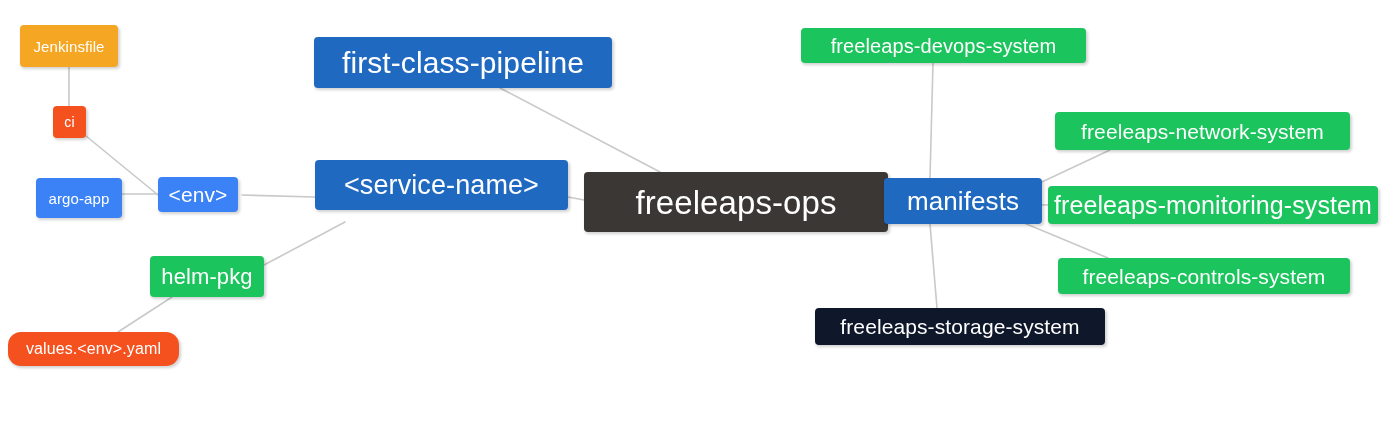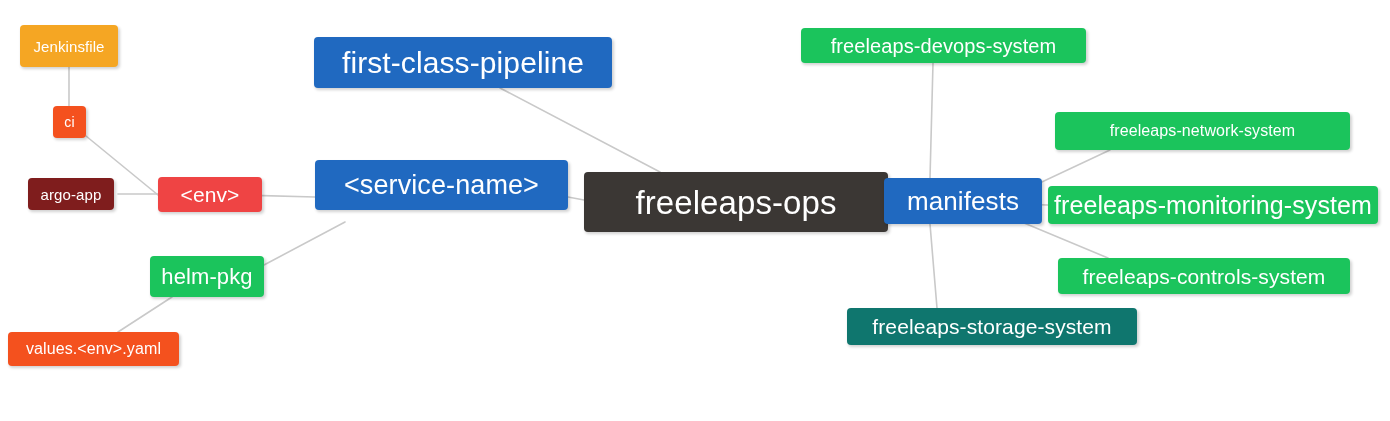--- a/index.html
+++ b/index.html
@@ -66,53 +66,53 @@
       <line x1="1010" y1="217" x2="1108" y2="258" stroke="#c9c9c9" stroke-width="1.6" stroke-linecap="round"></line>
       <line x1="930" y1="224" x2="937" y2="308" stroke="#c9c9c9" stroke-width="1.6" stroke-linecap="round"></line>
     </svg>
   <div id="node-layer">
       <div class="node" style="left: 20px; top: 25px; width: 98px; height: 42px; background: rgb(245, 166, 35);">
         <span class="node-label" style="font-size: 15px;">Jenkinsfile</span>
       </div>
       <div class="node" style="left: 53px; top: 106px; width: 33px; height: 32px; background: rgb(244, 81, 30); justify-content: center;">
         <span class="node-label" style="font-size: 14px;">ci</span>
       </div>
-      <div class="node" style="left: 28px; top: 178px; width: 86px; height: 32px; background: #7f1d1d;">
+      <div class="node" style="left: 36px; top: 178px; width: 86px; height: 40px; background: #3b82f6;">
         <span class="node-label" style="font-size: 15px;">argo-app</span>
       </div>
-      <div class="node" style="left: 158px; top: 177px; width: 104px; height: 35px; background: #ef4444;">
+      <div class="node" style="left: 158px; top: 177px; width: 80px; height: 35px; background: #3b82f6;">
         <span class="node-label" style="font-size: 21px;">&lt;env&gt;</span>
       </div>
       <div class="node" style="left: 150px; top: 256px; width: 114px; height: 41px; background: rgb(27, 196, 92);">
         <span class="node-label" style="font-size: 22px;">helm-pkg</span>
       </div>
-      <div class="node" style="left: 8px; top: 332px; width: 171px; height: 34px; background: rgb(244, 81, 30);">
+      <div class="node" style="left: 8px; top: 332px; width: 171px; height: 34px; background: rgb(244, 81, 30); border-radius: 13px;">
         <span class="node-label" style="font-size: 16px;">values.&lt;env&gt;.yaml</span>
       </div>
       <div class="node" style="left: 314px; top: 37px; width: 298px; height: 51px; background: rgb(32, 105, 192);">
         <span class="node-label" style="font-size: 30px;">first-class-pipeline</span>
       </div>
       <div class="node" style="left: 315px; top: 160px; width: 253px; height: 50px; background: rgb(32, 105, 192);">
         <span class="node-label" style="font-size: 27px;">&lt;service-name&gt;</span>
       </div>
       <div class="node" style="left: 584px; top: 172px; width: 304px; height: 60px; background: rgb(59, 55, 52);">
         <span class="node-label" style="font-size: 33px;">freeleaps-ops</span>
       </div>
       <div class="node" style="left: 852px; top: 178px; width: 158px; height: 46px; background: rgb(32, 105, 192); margin-left: 32px;">
         <span class="node-label" style="font-size: 26px;">manifests</span>
       </div>
       <div class="node" style="left: 801px; top: 28px; width: 285px; height: 35px; background: rgb(27, 196, 92);">
         <span class="node-label" style="font-size: 20px;">freeleaps-devops-system</span>
       </div>
       <div class="node" style="left: 1055px; top: 112px; width: 295px; height: 38px; background: rgb(27, 196, 92);">
-        <span class="node-label" style="font-size: 16px;">freeleaps-network-system</span>
+        <span class="node-label" style="font-size: 21px;">freeleaps-network-system</span>
       </div>
       <div class="node" style="left: 1048px; top: 186px; width: 330px; height: 38px; background: rgb(27, 196, 92);">
         <span class="node-label" style="font-size: 25px;">freeleaps-monitoring-system</span>
       </div>
       <div class="node" style="left: 1058px; top: 258px; width: 292px; height: 36px; background: rgb(27, 196, 92);">
         <span class="node-label" style="font-size: 21px;">freeleaps-controls-system</span>
       </div>
-      <div class="node" style="left: 815px; top: 308px; width: 290px; height: 37px; background: #0f766e; margin-left: 32px;">
+      <div class="node" style="left: 815px; top: 308px; width: 290px; height: 37px; background: #0f172a;">
         <span class="node-label" style="font-size: 21px;">freeleaps-storage-system</span>
       </div>
     </div>
 </div>
 
 </body></html>

